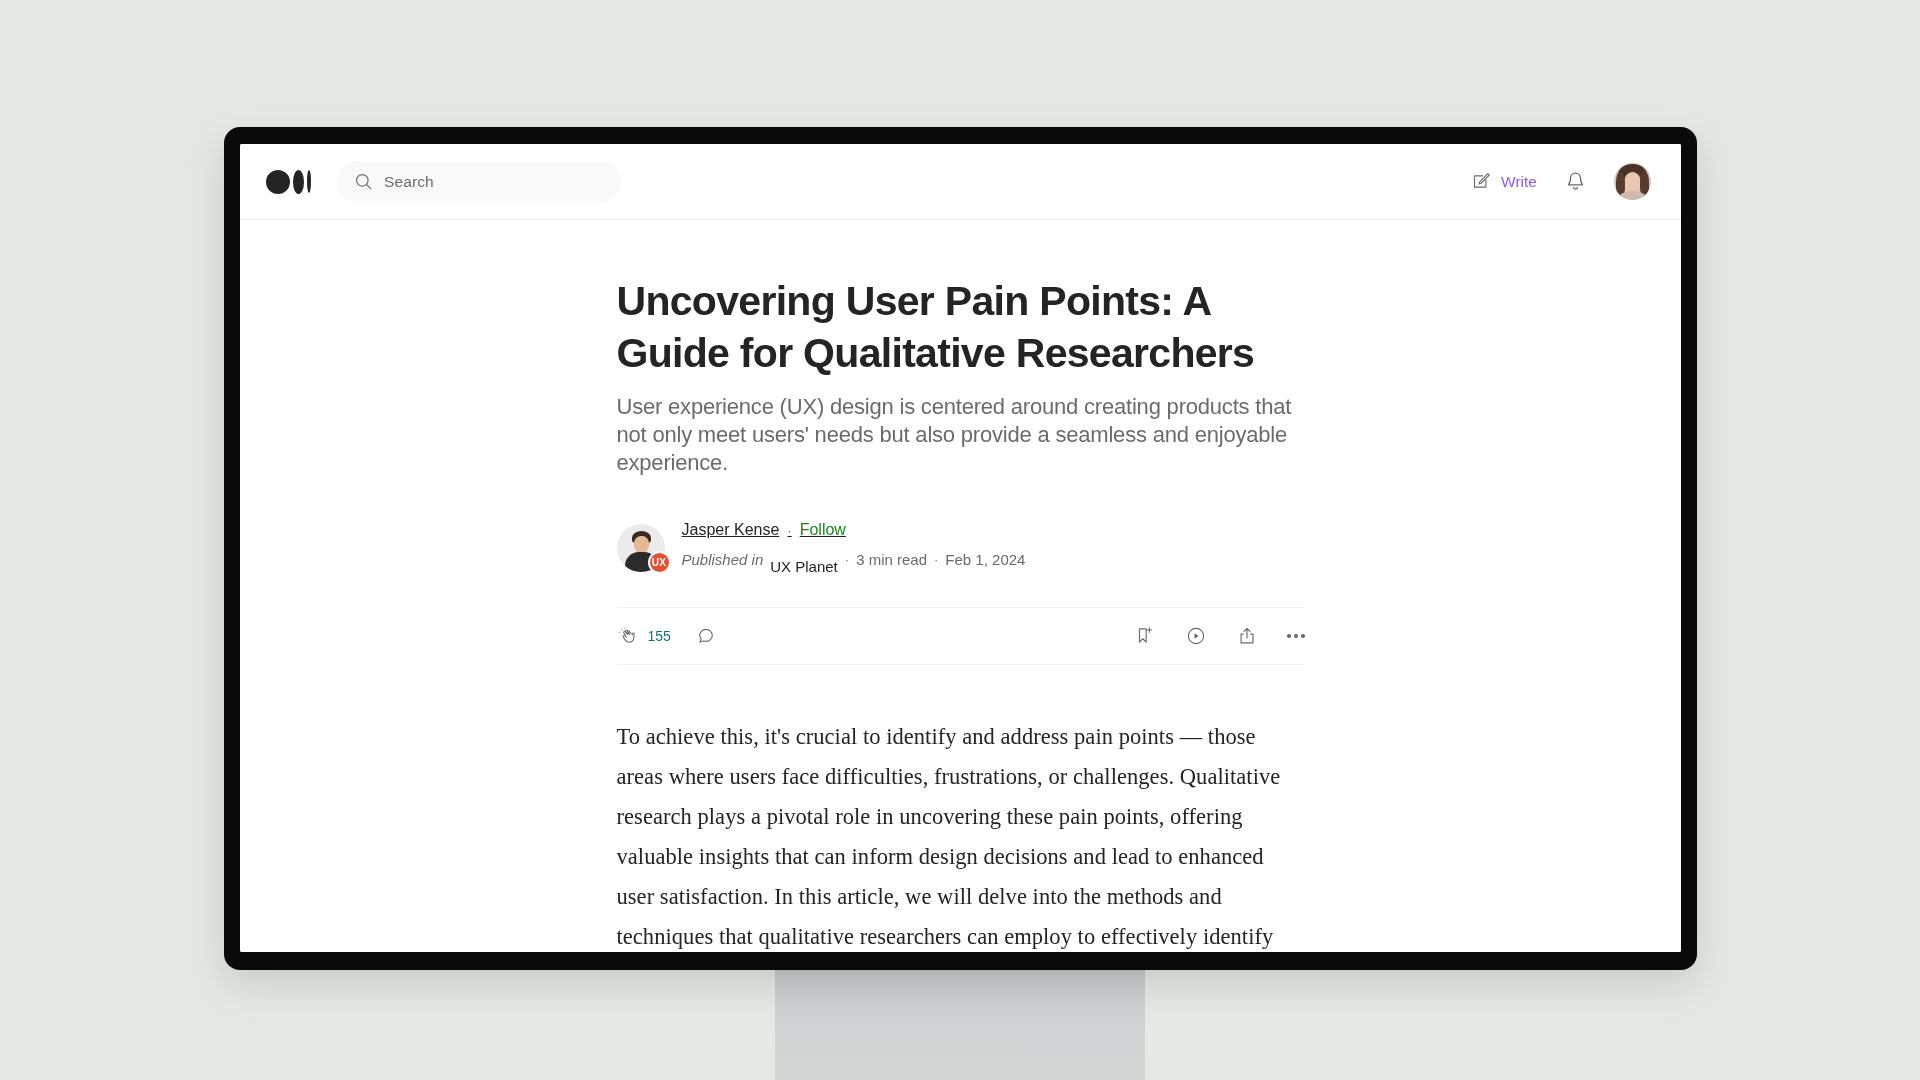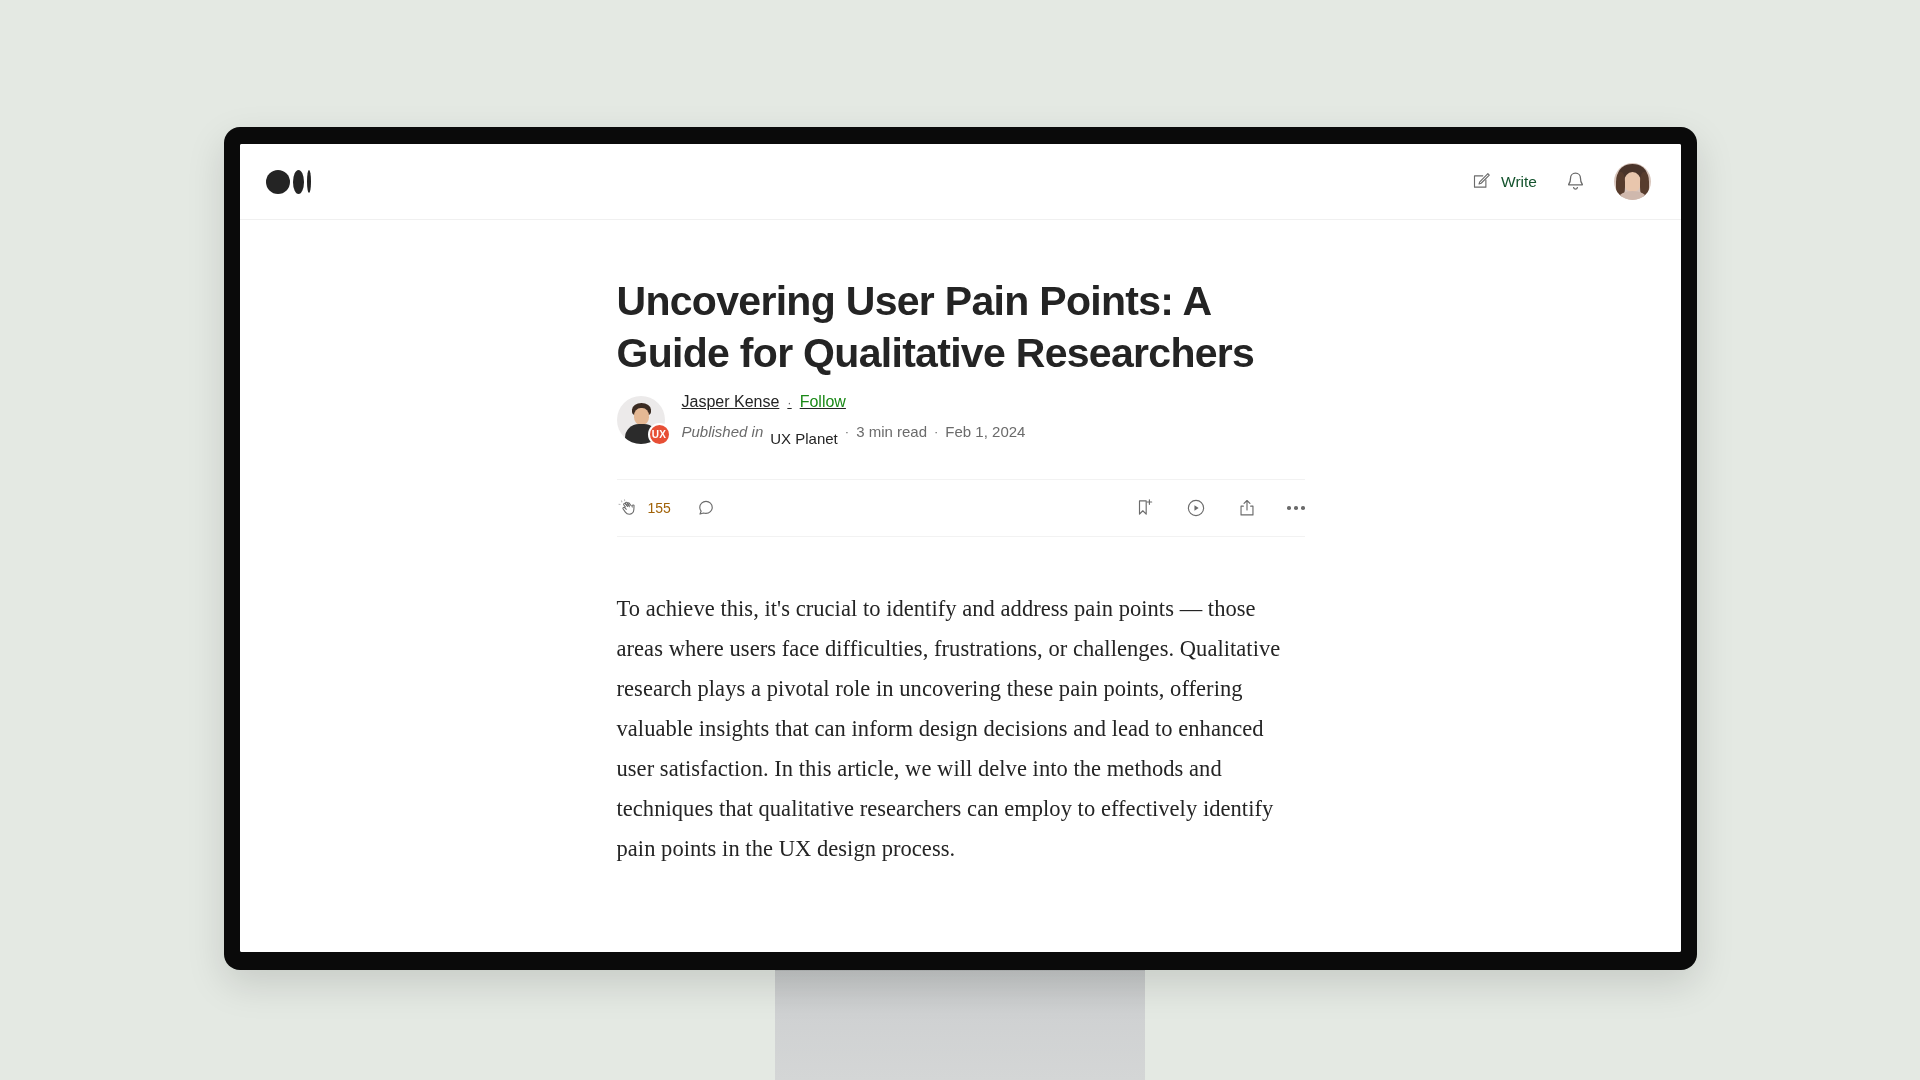--- a/index.html
+++ b/index.html
@@ -115,21 +115,21 @@
   .nav-right {
     margin-left: auto;
     display: flex;
     align-items: center;
     gap: 27px;
   }
   .write-btn {
     display: flex;
     align-items: center;
     gap: 9px;
-    color: #14532d;
+    color: #8b5cf6;
     font-size: 15.5px;
     cursor: pointer;
     background: none;
     border: none;
     padding: 0;
     font-family: inherit;
   }
   .bell-btn {
     cursor: pointer;
     display: flex;
@@ -315,21 +315,21 @@
     align-items: center;
     gap: 24px;
   }
   .clap-group {
     display: flex;
     align-items: center;
     gap: 9px;
     cursor: pointer;
     color: #6b6b6b;
   }
-  .clap-count { font-size: 14px; color: #a16207; }
+  .clap-count { font-size: 14px; color: #0f766e; }
   .icon-btn {
     cursor: pointer;
     display: flex;
     align-items: center;
     justify-content: center;
     background: none;
     border: none;
     padding: 0;
   }
   .actionbar .right-group {
@@ -370,20 +370,27 @@
     <div class="screen">
 
       <div class="topnav">
 
         <div class="logo-mark">
           <span class="d1"></span>
           <span class="d2"></span>
           <span class="d3"></span>
         </div>
 
+        <div class="search-box">
+          <svg width="19" height="19" viewBox="0 0 24 24" fill="none">
+            <circle cx="10.5" cy="10.5" r="7.3" stroke="#757575" stroke-width="1.6"></circle>
+            <line x1="15.8" y1="15.8" x2="21" y2="21" stroke="#757575" stroke-width="1.6" stroke-linecap="round"></line>
+          </svg>
+          <span class="search-text">Search</span>
+        </div>
 
         <div class="nav-right">
 
           <button class="write-btn">
             <svg width="21" height="21" viewBox="0 0 24 24" fill="none">
               <path d="M4 5.5h9.5M4 5.5v13h13V10" stroke="#6b6b6b" stroke-width="1.3" stroke-linecap="round" stroke-linejoin="round"></path>
               <path d="M19.3 3.1 20.9 4.7 11.6 14l-2.4.8.8-2.4 9.3-9.3z" stroke="#6b6b6b" stroke-width="1.3" stroke-linejoin="round"></path>
             </svg>
             <span>Write</span>
           </button>
@@ -404,20 +411,21 @@
           </div>
 
         </div>
       </div>
 
       <div class="article-scroll">
         <div class="article">
 
           <h1 class="article-title">Uncovering User Pain Points: A Guide for Qualitative Researchers</h1>
 
+          <p class="article-subtitle">User experience (UX) design is centered around creating products that not only meet users' needs but also provide a seamless and enjoyable experience.</p>
 
           <div class="byline">
             <div class="byline-avatar">
               <div class="photo">
                 <span class="b-hair"></span>
                 <span class="b-face"></span>
                 <span class="b-torso"></span>
               </div>
               <div class="badge">UX</div>
             </div>

